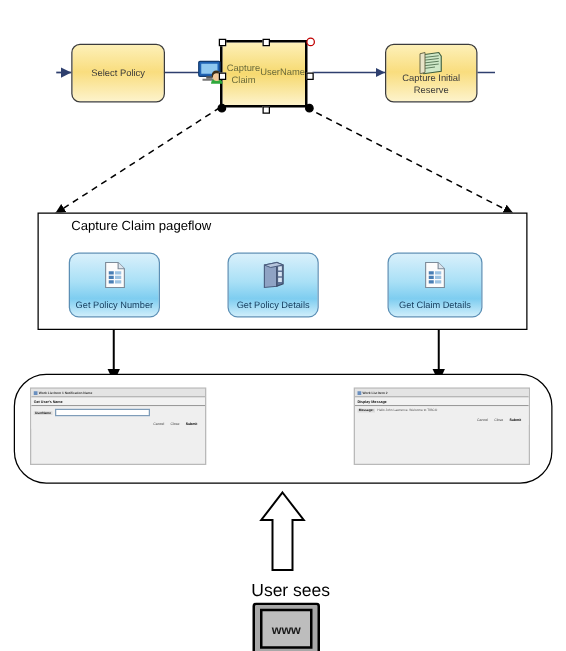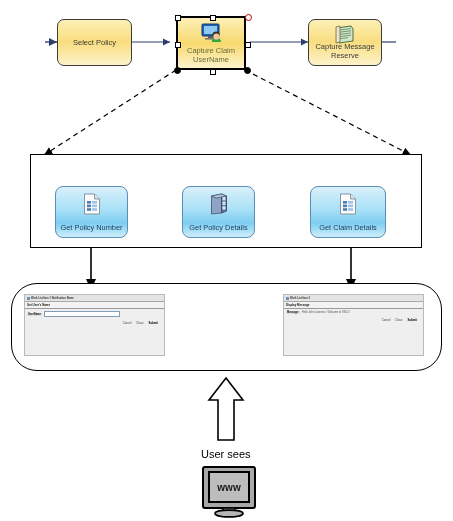--- a/index.html
+++ b/index.html
@@ -1,32 +1,32 @@
 <!DOCTYPE html>
 <html><head>
 <meta charset="utf-8">
 <style>
   html,body{margin:0;padding:0;background:#ffffff;}
   body{width:453px;height:521px;position:relative;overflow:hidden;
        font-family:"Liberation Sans",sans-serif;}
-  #stage{position:absolute;left:0;top:0;width:453px;height:367px;}
+  #stage{position:absolute;left:0;top:16px;width:453px;height:367px;}
 
   
   .pnode{position:absolute;border:1px solid #3c3c3c;border-radius:7px;
          background:linear-gradient(180deg,#fdf0b8 0%,#f9dd7e 48%,#fdf3cb 100%);
          box-sizing:border-box;display:flex;flex-direction:column;
          align-items:center;justify-content:flex-end;}
   .pnode .plabel{font-size:7.5px;color:#3a3a3a;text-align:center;
          line-height:9px;padding-bottom:5px;width:100%;}
   .pnode .picon{position:absolute;left:50%;transform:translateX(-50%);top:5px;}
 
   
   .selnode{position:absolute;box-sizing:border-box;border:2px solid #000;
       background:linear-gradient(180deg,#fdf0b8 0%,#f6d96f 50%,#fdf3cb 100%);
-      display:flex;flex-direction:column;align-items:center;justify-content:flex-end;}
+      display:flex;flex-direction:row;align-items:center;justify-content:flex-end;}
   .selnode .plabel{font-size:7.5px;color:#6b6b3a;text-align:center;line-height:9px;
       padding-bottom:4px;width:100%;}
   .handle{position:absolute;width:6px;height:6px;background:#fff;border:1px solid #000;
       box-sizing:border-box;}
   .handle.filled{background:#000;border-radius:50%;border:1px solid #000;}
   .handle.red{border-color:#c00000;background:#fff;border-radius:50%;}
 
   
   svg.lyr{position:absolute;left:0;top:0;width:453px;height:521px;overflow:visible;}
 
@@ -55,21 +55,21 @@
   .frow{display:flex;align-items:center;gap:2px;}
   .flab{font-size:2.6px;color:#111;font-weight:bold;white-space:nowrap;background:#dcdcdc;
       padding:0 1px;}
   .finput{height:4px;background:#fff;border:1px solid #7f9db9;flex:0 0 auto;}
   .fval{font-size:2.6px;color:#555;white-space:nowrap;}
   .btnrow{display:flex;justify-content:flex-end;gap:5px;margin-top:4px;padding-right:4px;}
   .btn{font-size:2.8px;color:#444;white-space:nowrap;}
   .btn.bold{font-weight:bold;color:#000;}
 
   
-  .usersees{position:absolute;font-size:11px;color:#000;white-space:nowrap;}
+  .usersees{position:absolute;font-size:14px;color:#000;white-space:nowrap;}
   .monitor{position:absolute;}
 
   .ic{display:block;}
 </style>
 </head>
 <body>
 
 <div id="stage">
 
   <svg class="lyr">
@@ -139,25 +139,26 @@
       <svg class="ic" width="22" height="19" viewBox="0 0 22 19">
         <path d="M3,3 L17,1 L19,4 L19,16 L5,18 L3,15 Z" fill="#cfe8c8" stroke="#3f5f3f" stroke-width="0.9"></path>
         <path d="M5,5 L17,3.6" stroke="#5f7f5f" stroke-width="0.8"></path>
         <path d="M5,7.2 L17,5.8" stroke="#5f7f5f" stroke-width="0.8"></path>
         <path d="M5,9.4 L17,8" stroke="#5f7f5f" stroke-width="0.8"></path>
         <path d="M5,11.6 L17,10.2" stroke="#5f7f5f" stroke-width="0.8"></path>
         <path d="M5,13.8 L14,12.6" stroke="#5f7f5f" stroke-width="0.8"></path>
         <path d="M2,2 L6,1 L6,17 L2,18 Z" fill="#e9e4c8" stroke="#6b6b4a" stroke-width="0.8"></path>
       </svg>
     </div>
-    <div class="plabel" style="padding-bottom:0;">Capture Message</div>
+    <div class="plabel" style="padding-bottom:0;">Capture Initial</div>
     <div class="plabel">Reserve</div>
   </div>
 
   <div class="pfbox" style="left:30px;top:154px;width:392px;height:94px;"></div>
+  <div class="pftitle" style="left:57px;top:159px;">Capture Claim pageflow</div>
 
   <div class="pnode2" style="left:55px;top:186px;width:73px;height:52px;align-items:center;">
     <div class="picon">
       <svg class="ic" width="19" height="22" viewBox="0 0 19 22">
         <path d="M2,1 L12,1 L17,6 L17,21 L2,21 Z" fill="#fcfcfc" stroke="#7c8b99" stroke-width="0.9"></path>
         <path d="M12,1 L12,6 L17,6" fill="#dde6ee" stroke="#7c8b99" stroke-width="0.9"></path>
         <rect x="4.5" y="8" width="4" height="2.6" fill="#4a7fb5"></rect>
         <rect x="9.5" y="8" width="5" height="2.6" fill="#9dc3e2"></rect>
         <rect x="4.5" y="11.6" width="4" height="2.6" fill="#4a7fb5"></rect>
         <rect x="9.5" y="11.6" width="5" height="2.6" fill="#9dc3e2"></rect>

